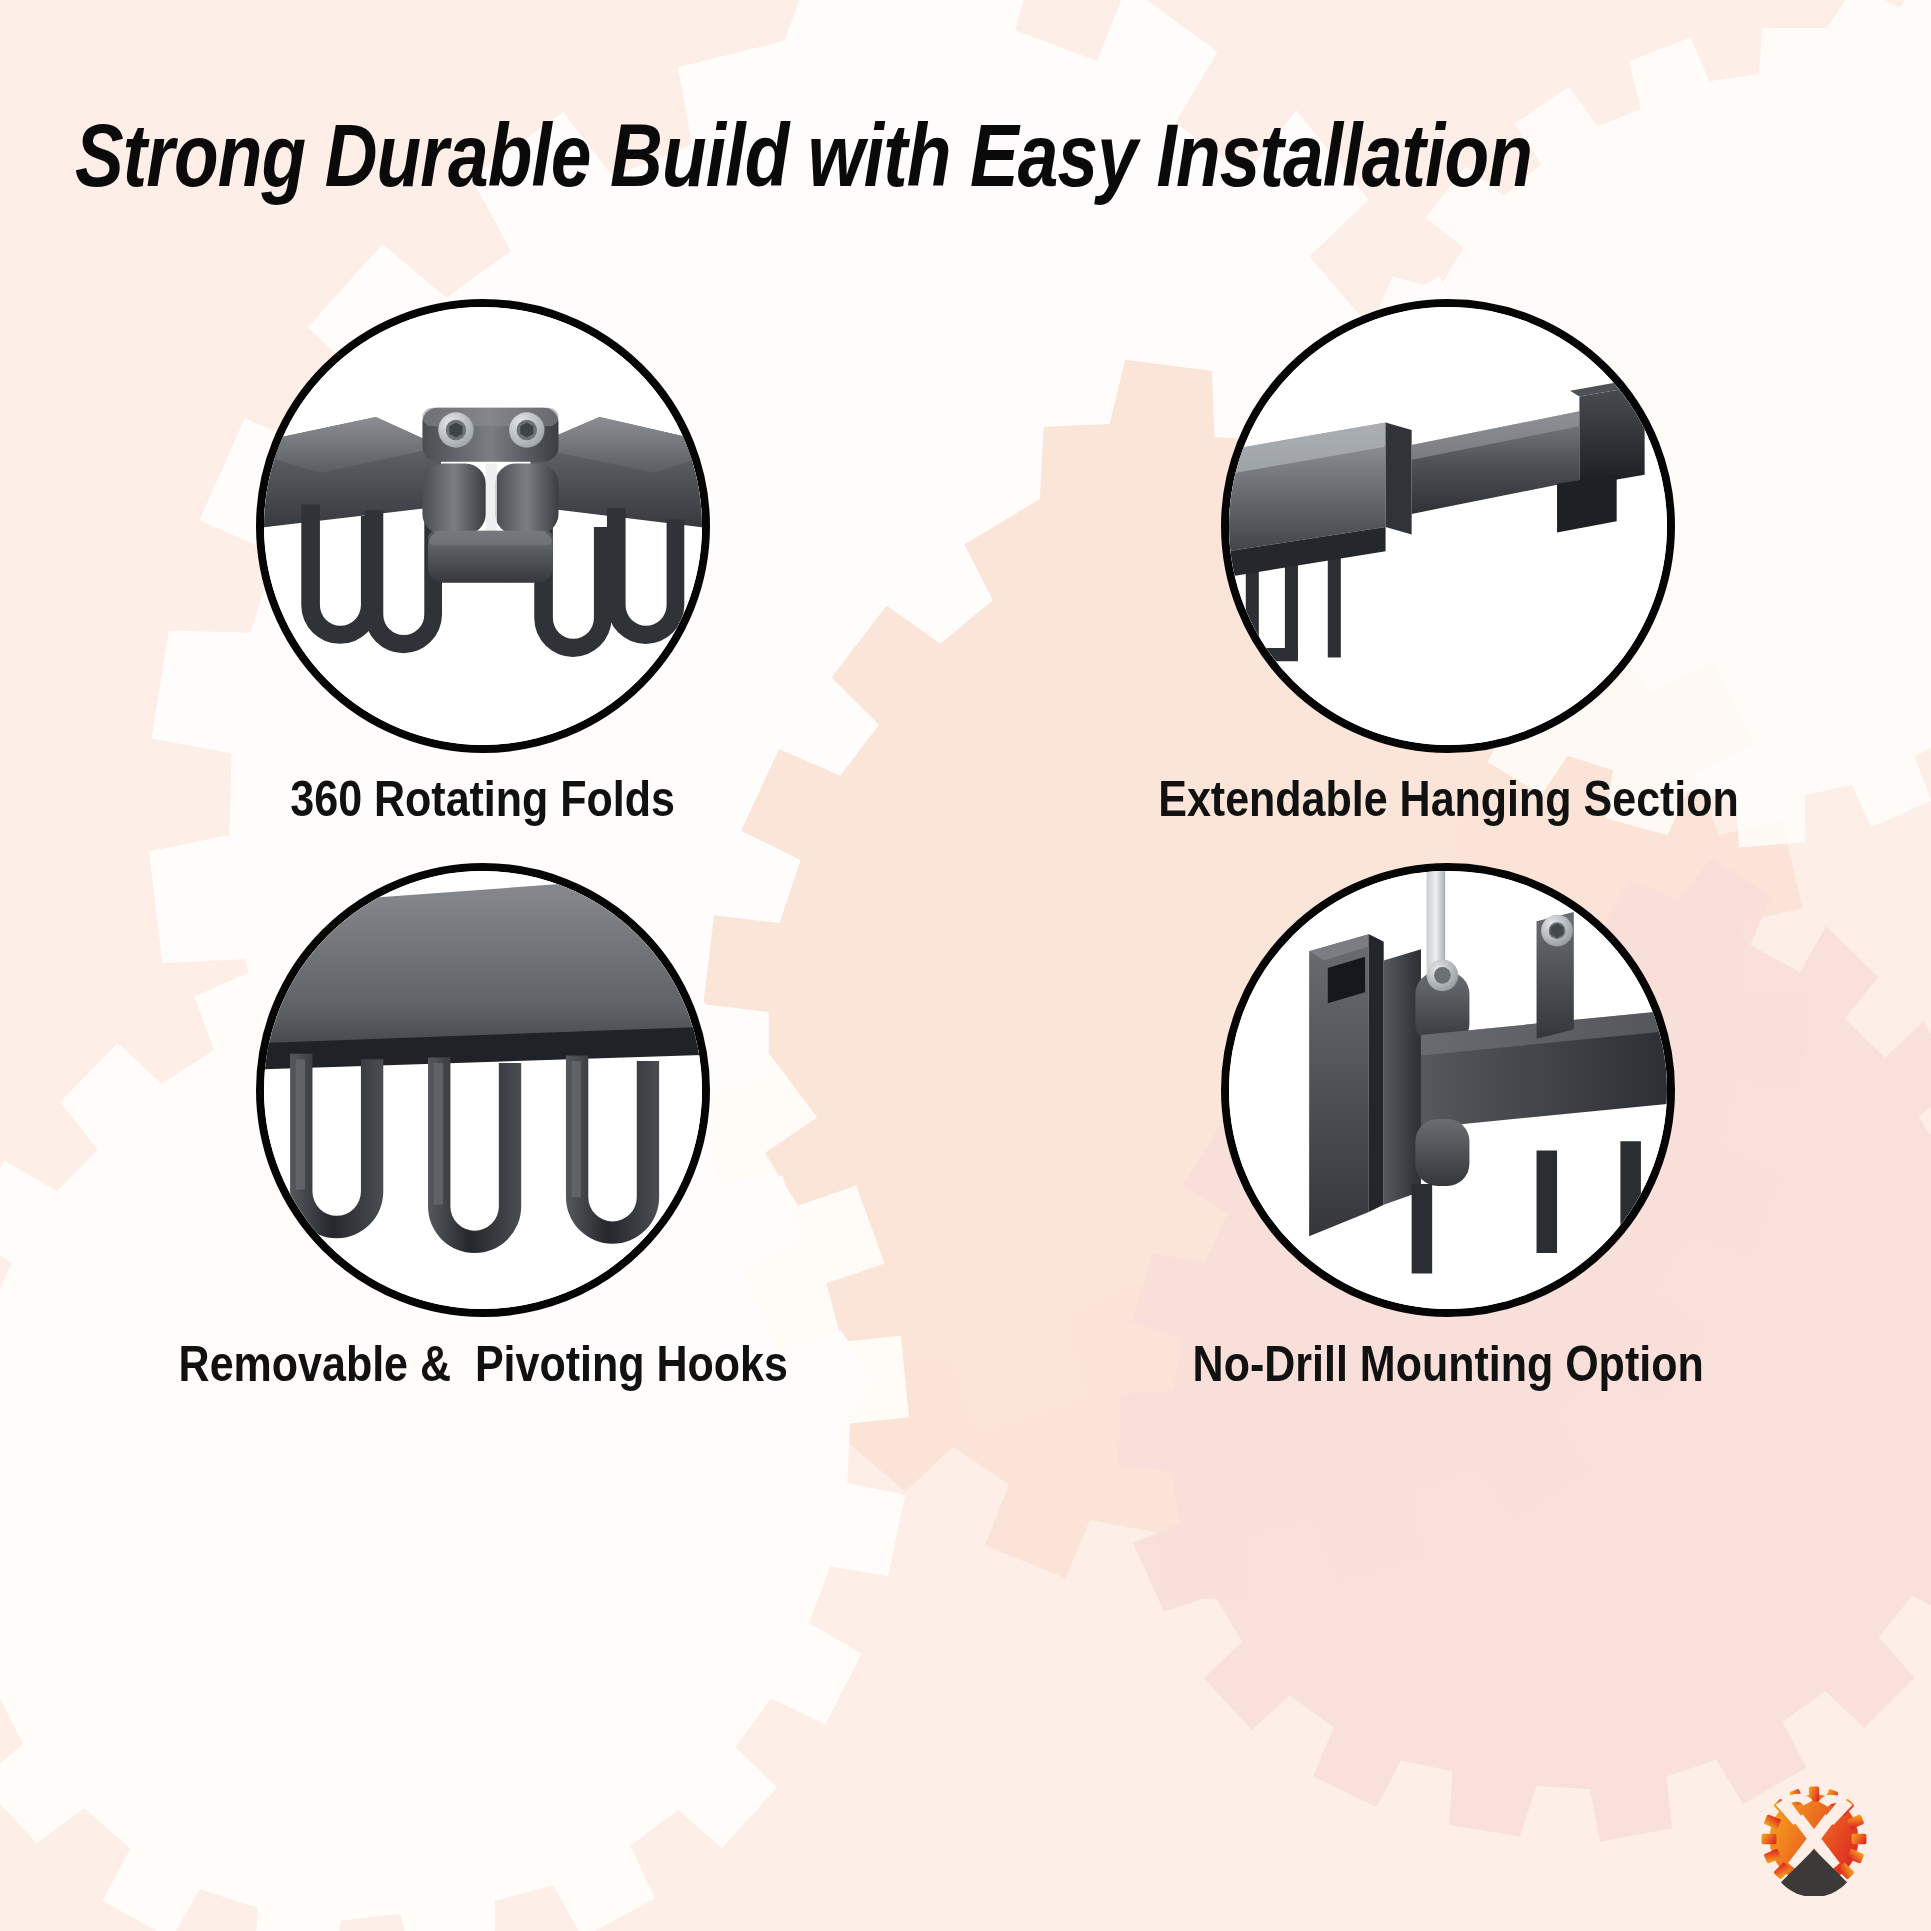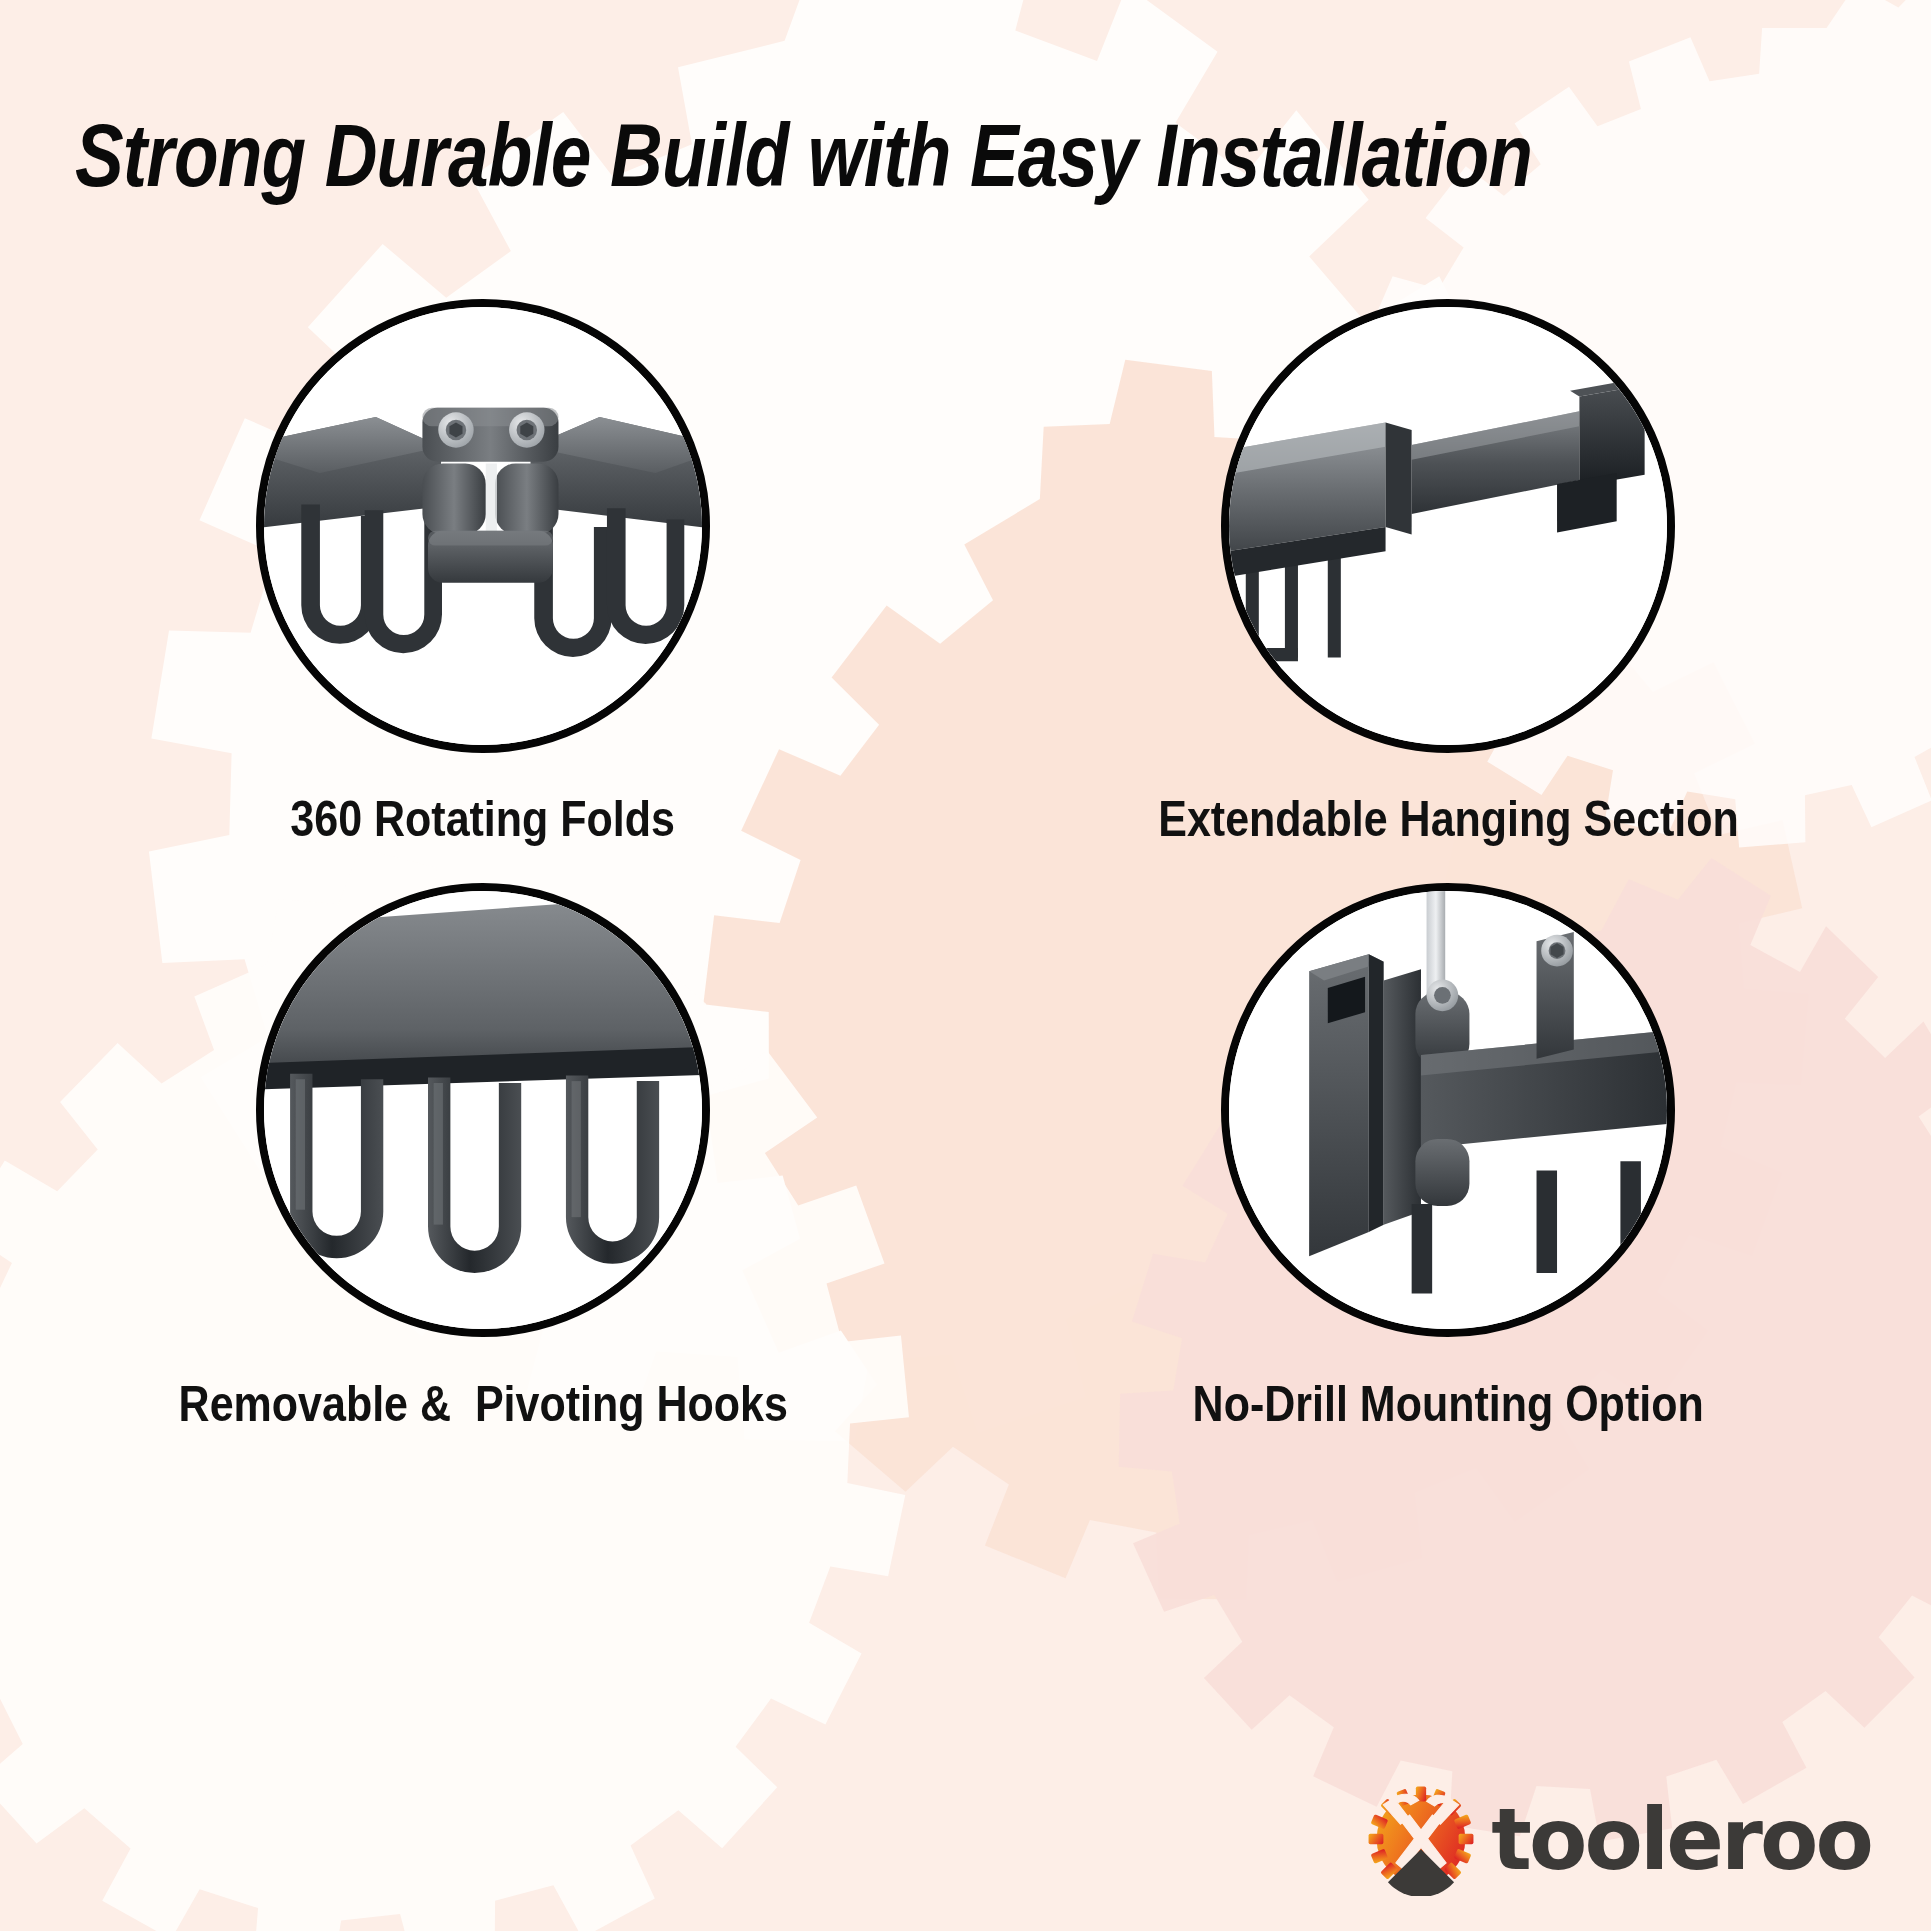--- a/index.html
+++ b/index.html
@@ -34,21 +34,21 @@
   #features {
     position:absolute;
     left:0; top:299px;
     width:1931px;
     z-index:4;
     display:grid;
     grid-template-columns: 1fr 1fr;
     grid-template-rows: auto auto;
     row-gap: 35px;
   }
-  .feature { position:relative; display:flex; flex-direction:column; align-items:center;gap:20px; }
+  .feature { position:relative; display:flex; flex-direction:column; align-items:center; }
 
   .photo-circle {
     width:454px; height:454px;
     border-radius:50%;
     border:8.7px solid #050505;
     background:#ffffff;
     position:relative;
     overflow:hidden;
   }
   .photo-inner { position:absolute; inset:0; }
@@ -383,15 +383,14 @@
     </g>
 
     <g fill="#fdeee7" stroke="#fdeee7" stroke-width="2">
       <path d="M166,40 L148,28 L120,62 L134,74 Z"></path>
       <path d="M148,28 C136,20 118,22 110,34 L124,42 C130,36 140,34 146,38 Z"></path>
       <path d="M134,70 L120,58 L56,142 L70,154 Z"></path>
     </g>
 
     <path d="M100,118 L158,176 A78,78 0 0 1 42,176 Z" fill="#3c3a38"></path>
   </svg>
-  <div id="logo-word">tooleroo</div>
 </div>
 
 
 </body></html>

